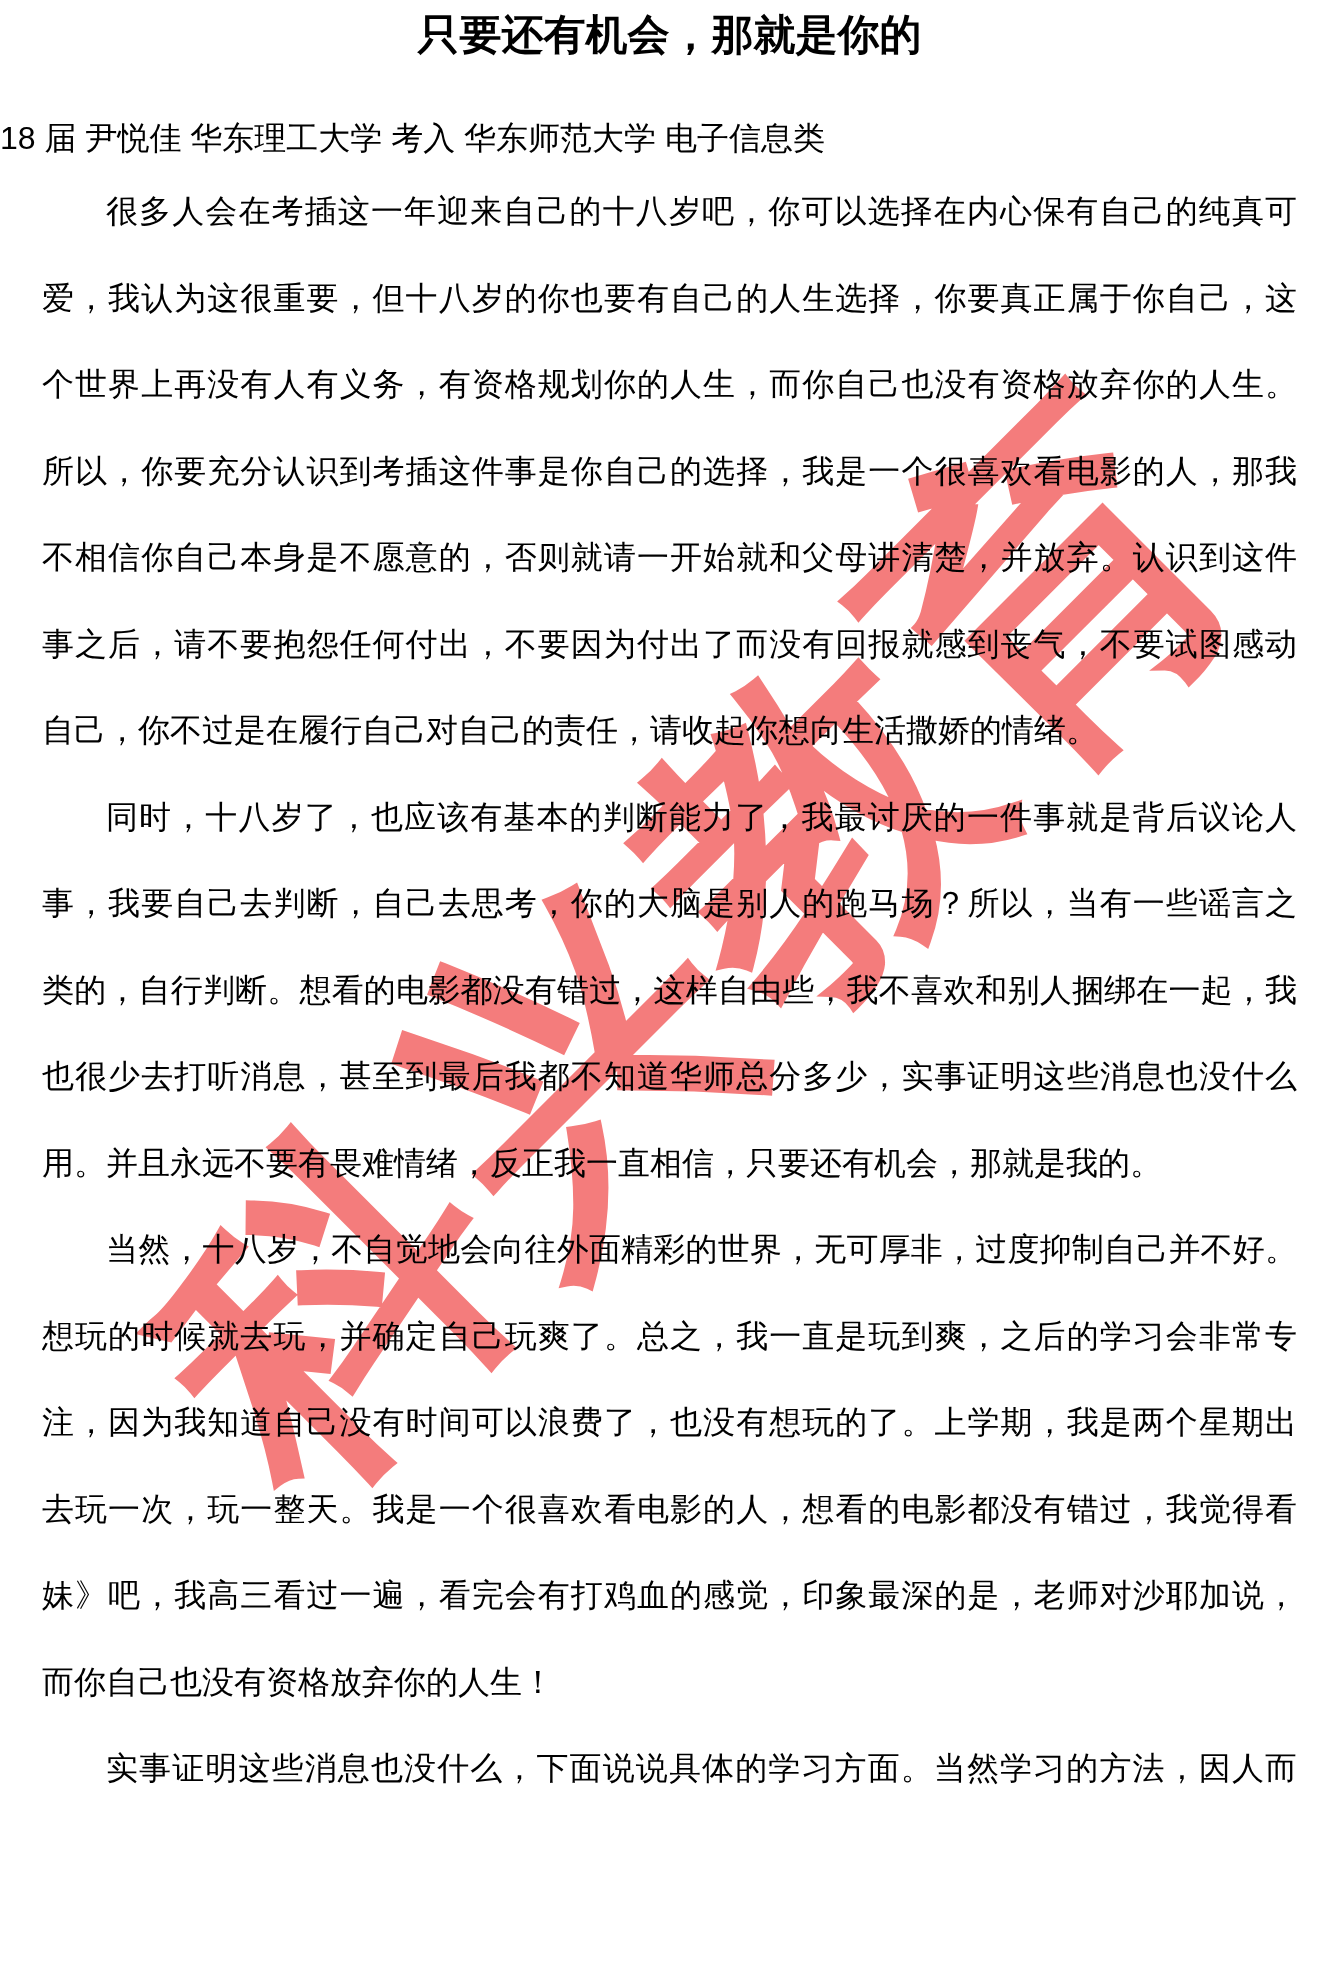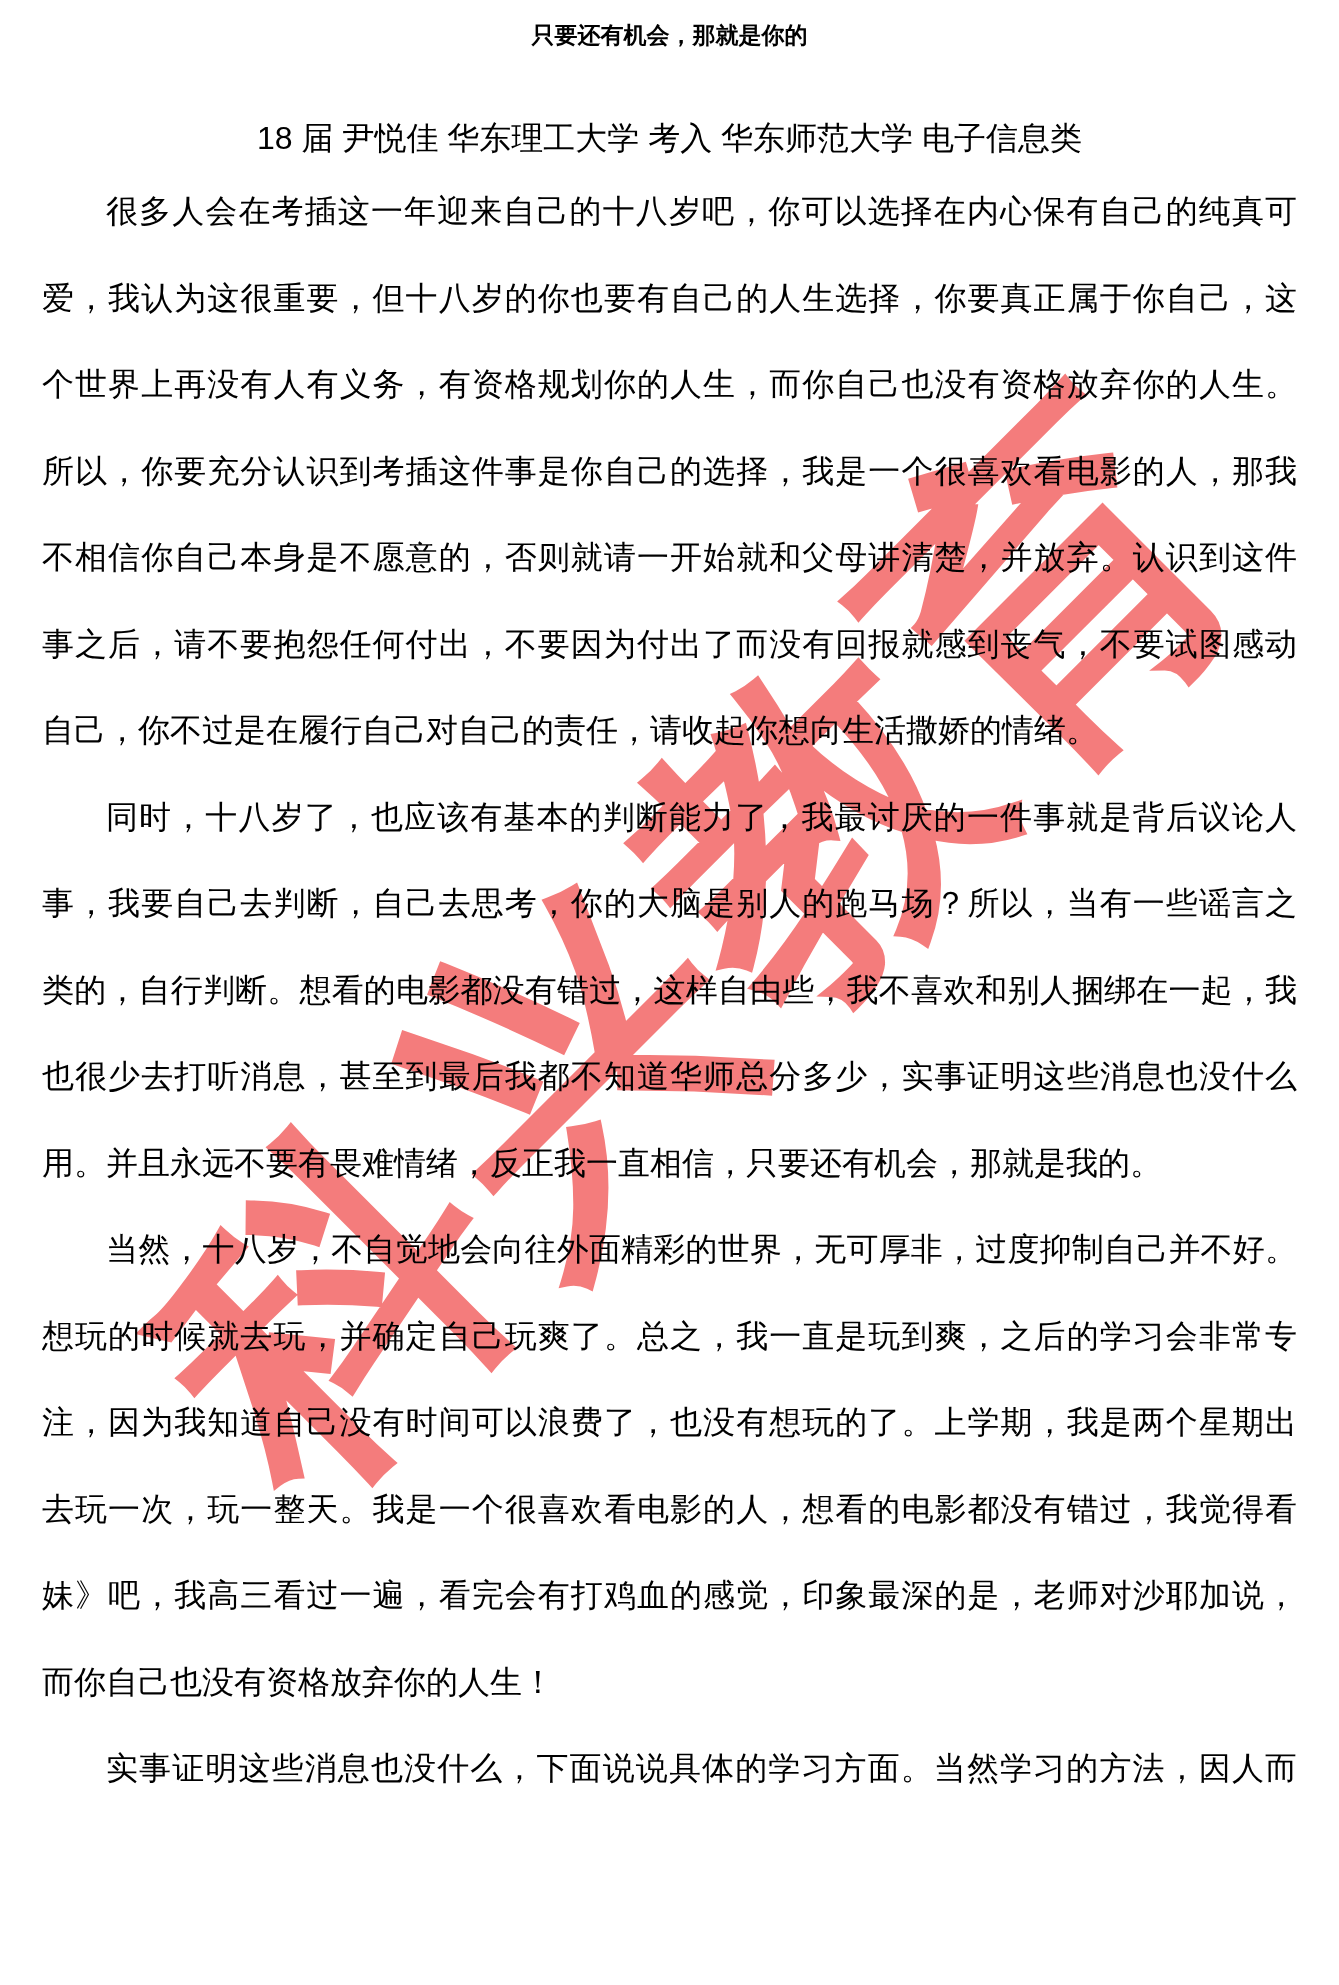--- a/index.html
+++ b/index.html
@@ -24,27 +24,26 @@
     white-space: nowrap;
     letter-spacing: 10px;
     z-index: 1;
     user-select: none;
   }
   .content { position: relative; z-index: 2; }
   .doc-title {
     margin: 0;
     padding-top: 12px;
     text-align: center;
-    font-size: 23px;
+    font-size: 42px;
     font-weight: bold;
     line-height: 46px;
   }
   .byline {
     margin-top: 58px;
-    text-align: center;
     font-size: 32px;
     line-height: 44px;
   }
   .doc-body {
     margin: 8px 42px 8px 42px;
     font-size: 32px;
     line-height: 86.5px;
   }
   .line {
     white-space: nowrap;

